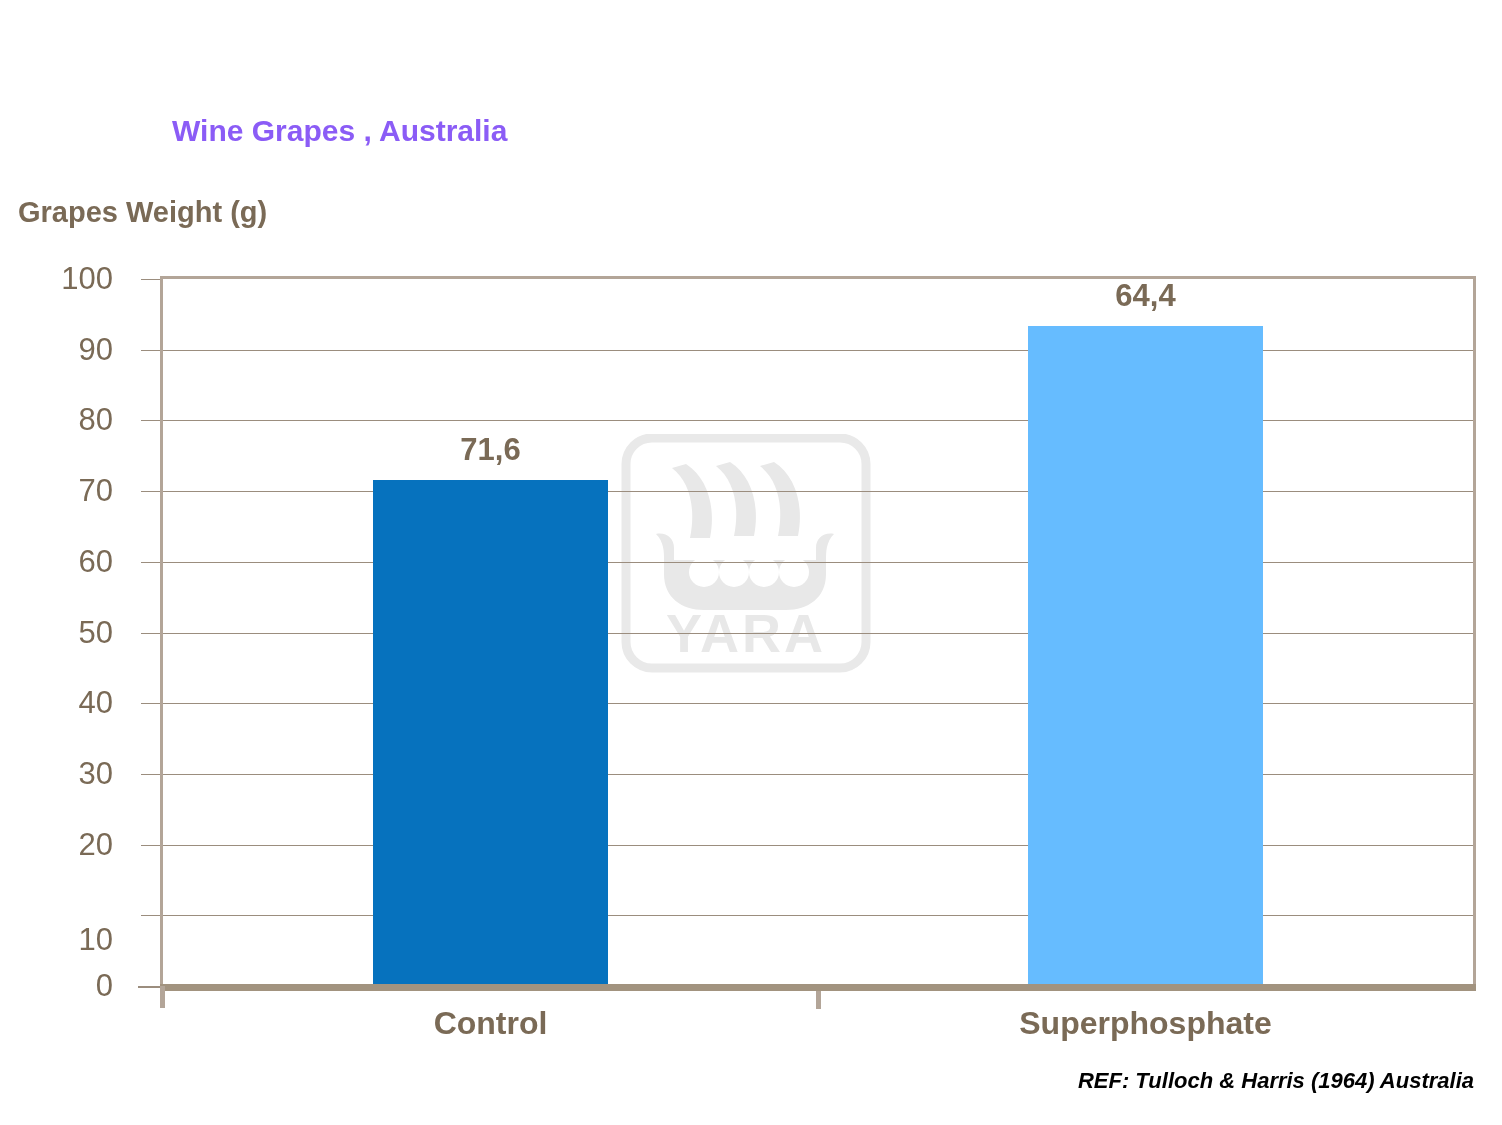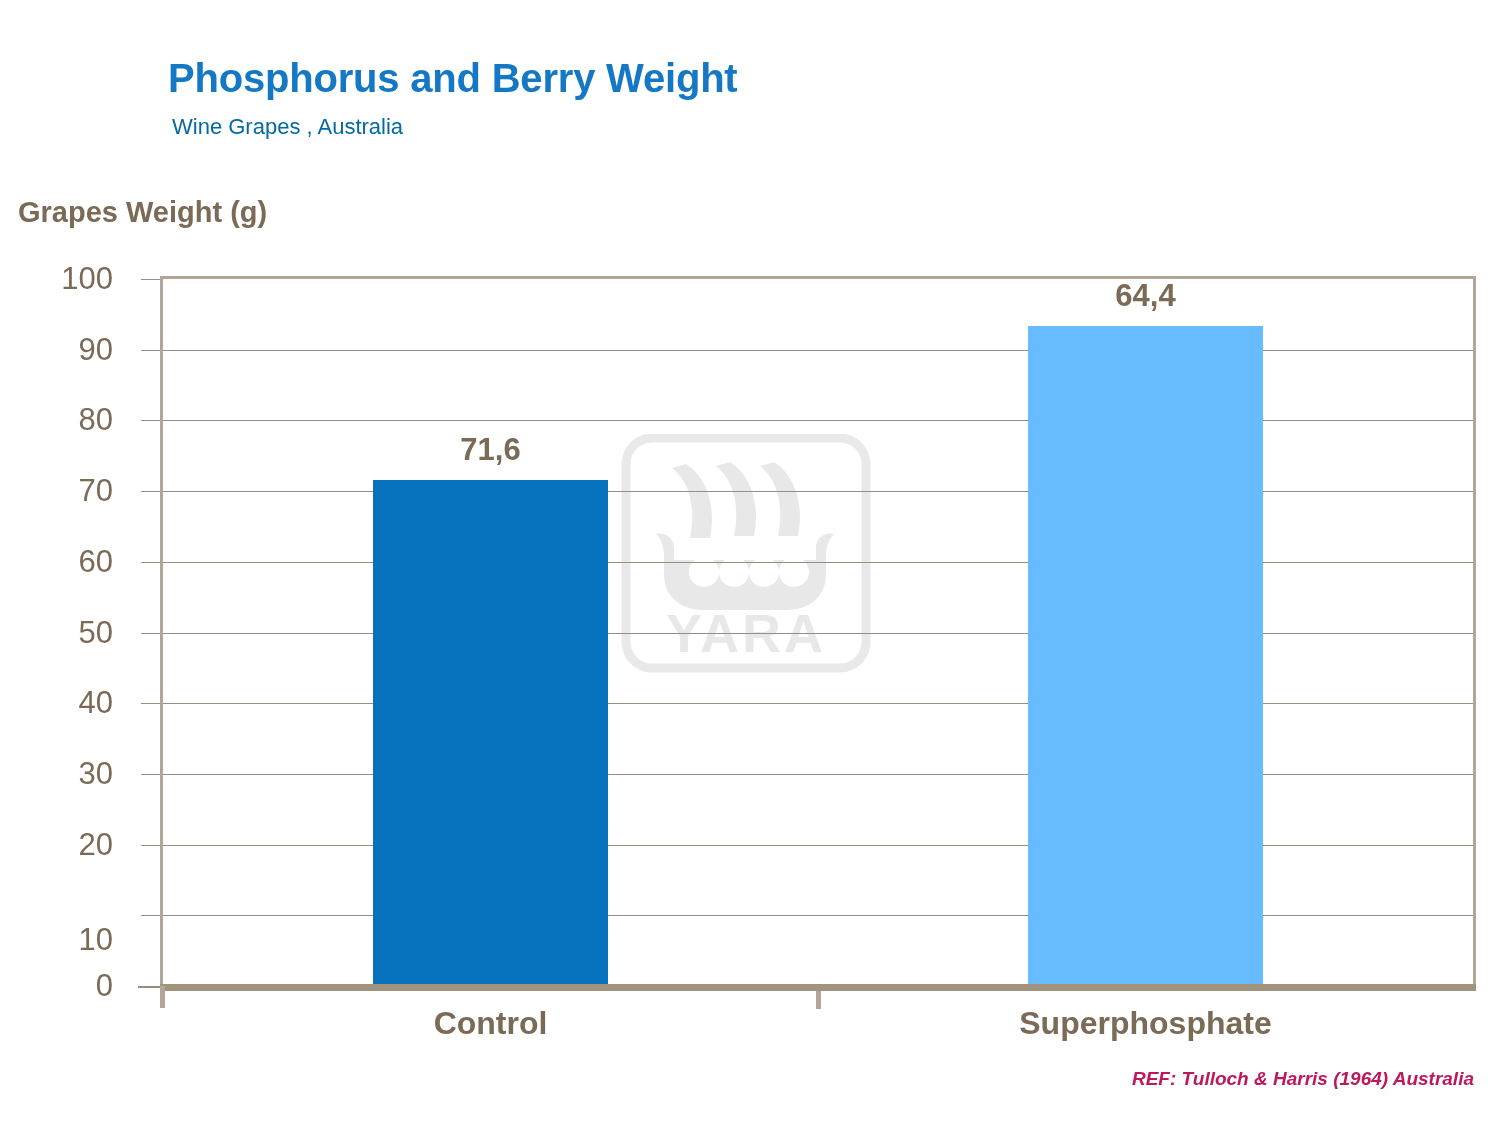--- a/index.html
+++ b/index.html
@@ -26,23 +26,23 @@
     font-size: 40px;
     font-weight: bold;
     color: #1478C4;
     letter-spacing: -0.2px;
     white-space: nowrap;
   }
   .chart-subtitle {
     position: absolute;
     left: 172px;
     top: 114px;
-    font-size: 22px;
-    font-weight: normal;
-    color: #0369a1;
+    font-size: 30px;
+    font-weight: bold;
+    color: #8b5cf6;
     white-space: nowrap;
   }
   .axis-title {
     position: absolute;
     left: 18px;
     top: 196px;
     font-size: 29px;
     font-weight: bold;
     color: #7A6A56;
     white-space: nowrap;
@@ -159,33 +159,32 @@
     width: 252px;
     height: 240px;
     pointer-events: none;
   }
 
   
   .ref-note {
     position: absolute;
     right: 28px;
     top: 1068px;
-    font-size: 19px;
+    font-size: 22px;
     font-weight: bold;
     font-style: italic;
-    color: #be185d;
+    color: #000000;
     white-space: nowrap;
   }
 </style>
 </head>
 <body>
 
 <div id="page">
 
-  <div class="chart-title">Phosphorus and Berry Weight</div>
   <div class="chart-subtitle">Wine Grapes , Australia</div>
   <div class="axis-title">Grapes Weight (g)</div>
 
   <div class="plot-frame"></div>
 
   <div class="watermark">
     <svg viewBox="0 0 252 240" width="252" height="240" aria-hidden="true">
       <rect x="6" y="4" width="240" height="230" rx="26" ry="26" fill="none" stroke="#E9E9E9" stroke-width="9"></rect>
       <g fill="#E8E8E8">
         <path d="M66 30 C 88 44 96 74 90 104 L 70 104 C 76 74 70 48 52 34 Z"></path>

